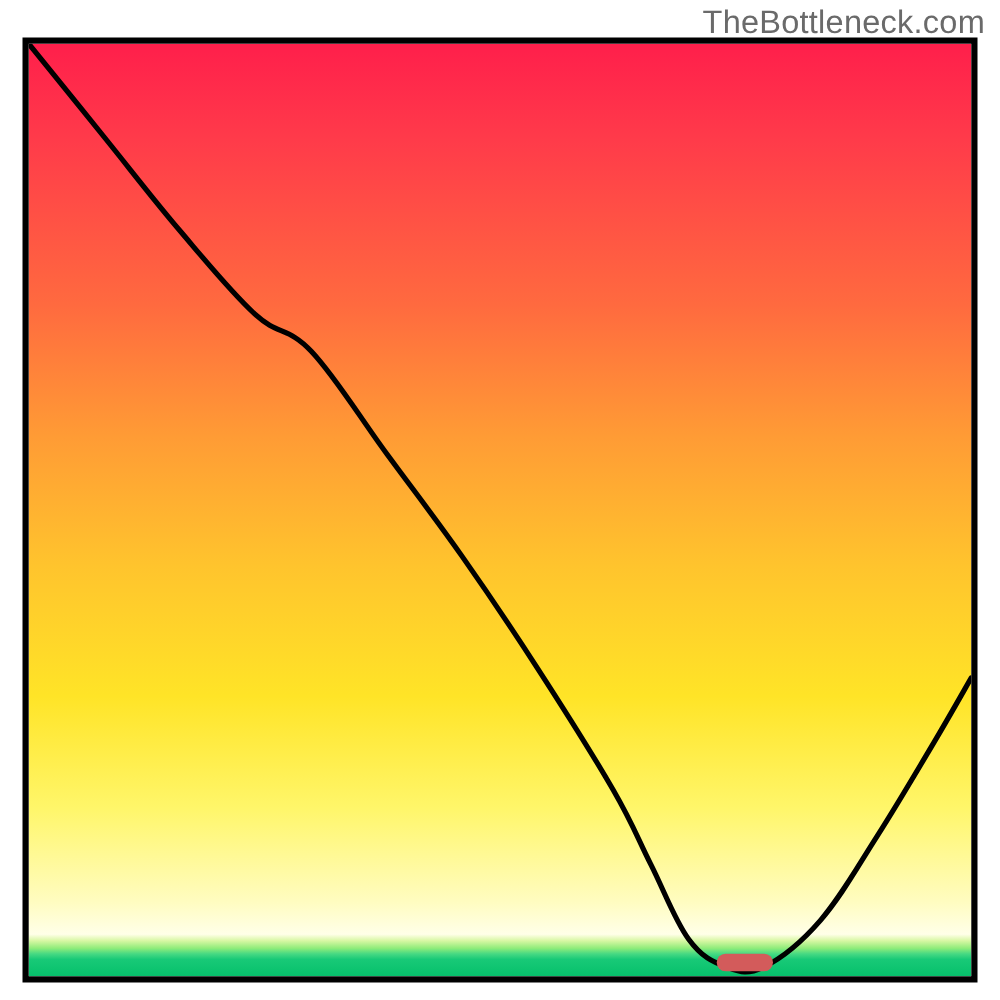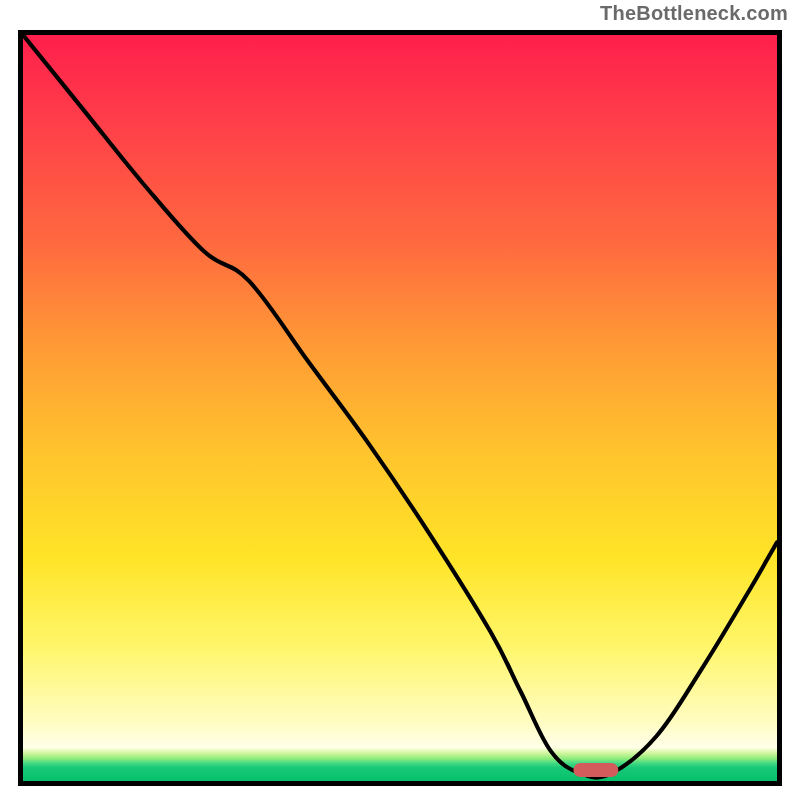--- a/index.html
+++ b/index.html
@@ -13,22 +13,22 @@
   }
   .stage {
     position: relative;
     width: 800px;
     height: 800px;
   }
   .watermark {
     position: absolute;
     top: 2px;
     right: 12px;
-    font-size: 20px;
-    font-weight: 700;
+    font-size: 26px;
+    font-weight: 400;
     color: #6a6a6a;
     letter-spacing: 0.2px;
     user-select: none;
     z-index: 10;
   }
   .frame {
     position: absolute;
     left: 18px;
     top: 30px;
     width: 764px;

